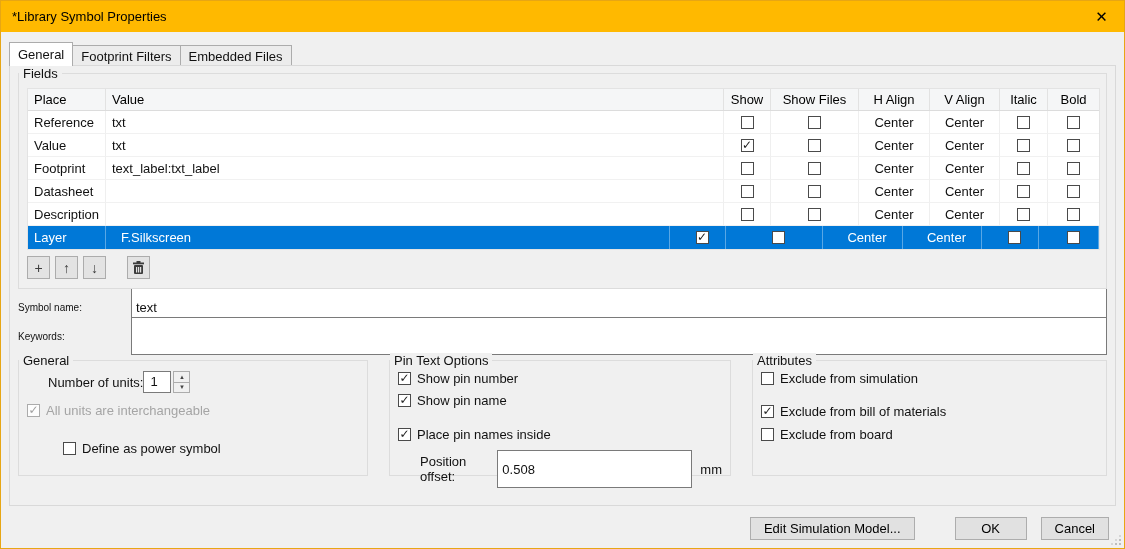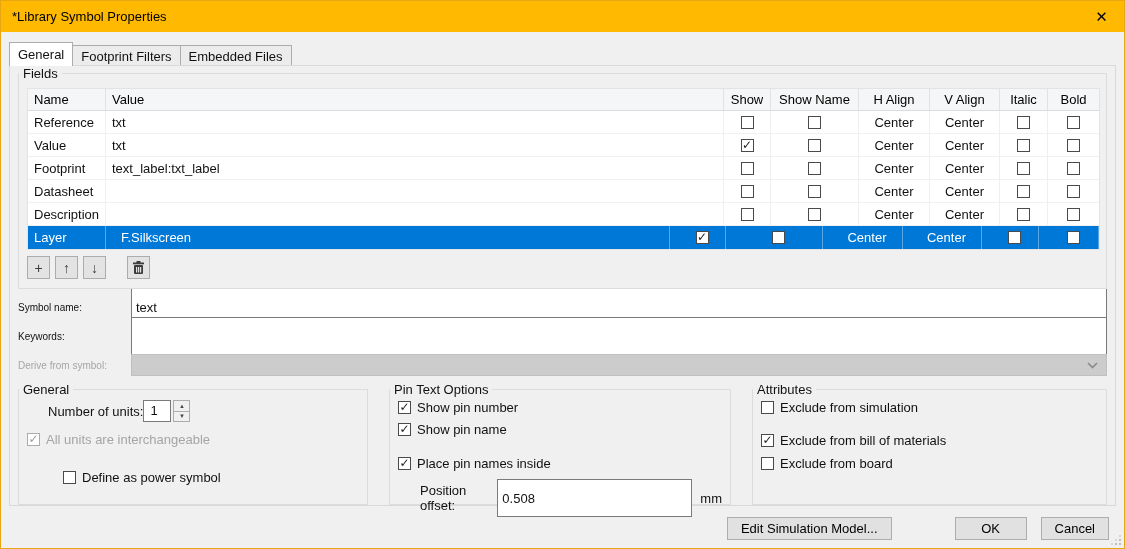--- a/index.html
+++ b/index.html
@@ -126,21 +126,21 @@
   .offsetrow .unit { margin-left:8px; font-size:13px; }
   
   .footer {
     display:flex; align-items:center; justify-content:flex-end;
     padding:11px 15px 0 0; gap:14px;
   }
   .btn {
     height:23px; background:#e1e1e1; border:1px solid #adadad;
     font-family:inherit; font-size:13px; padding:0 13px; color:#000;
   }
-  .btn.editsim { margin-right:49px; }
+  .btn.editsim { margin-right:26px; }
   .btn.ok { min-width:72px; }
   .btn.cancel { min-width:66px; }
   .grip {
     position:absolute; right:3px; bottom:3px; width:9px; height:9px;
     background:
       radial-gradient(circle at 2px 2px, transparent 0, transparent 9px);
   }
   .grip::before {
     content:""; position:absolute; width:2px; height:2px; background:#bdbdbd;
     right:0; bottom:0;
@@ -163,24 +163,24 @@
       <div class="tab">Footprint Filters</div>
       <div class="tab">Embedded Files</div>
     </div>
 
   <div class="pane">
 
     <div class="groupbox fields-box">
       <span class="legend">Fields</span>
       <div class="ftable">
         <div class="thead" id="thead">
-            <div class="th">Name</div>
+            <div class="th">Place</div>
             <div class="th">Value</div>
             <div class="th c">Show</div>
-            <div class="th c">Show Name</div>
+            <div class="th c">Show Files</div>
             <div class="th c">H Align</div>
             <div class="th c">V Align</div>
             <div class="th c">Italic</div>
             <div class="th c">Bold</div>
           </div>
         <div id="tbody">
             <div class="trow">
               <div class="td">Reference</div>
               <div class="td">txt</div>
               <div class="td c">
@@ -316,30 +316,20 @@
     </div>
 
     <div class="formrow">
       <span class="flabel">Symbol name:</span>
       <input class="text" type="text" value="text" style="">
     </div>
     <div class="formrow">
       <span class="flabel">Keywords:</span>
       <input class="text" type="text" value="" style="">
     </div>
-    <div class="formrow">
-      <span class="flabel disabled">Derive from symbol:</span>
-      <div class="combobox">
-        <span>
-          <svg width="11" height="7" viewBox="0 0 11 7">
-              <polyline points="1,1 5.5,5.5 10,1" fill="none" stroke="#8a8a8a" stroke-width="1.6"></polyline>
-            </svg>
-        </span>
-      </div>
-    </div>
 
     <div class="groups">
 
       <div class="groupbox gb-general">
         <span class="legend">General</span>
         <div class="unitsrow">
           <span>Number of units:</span>
           <div class="spinner">
             <div class="spinval">1</div>
             <div class="spinbtns">

